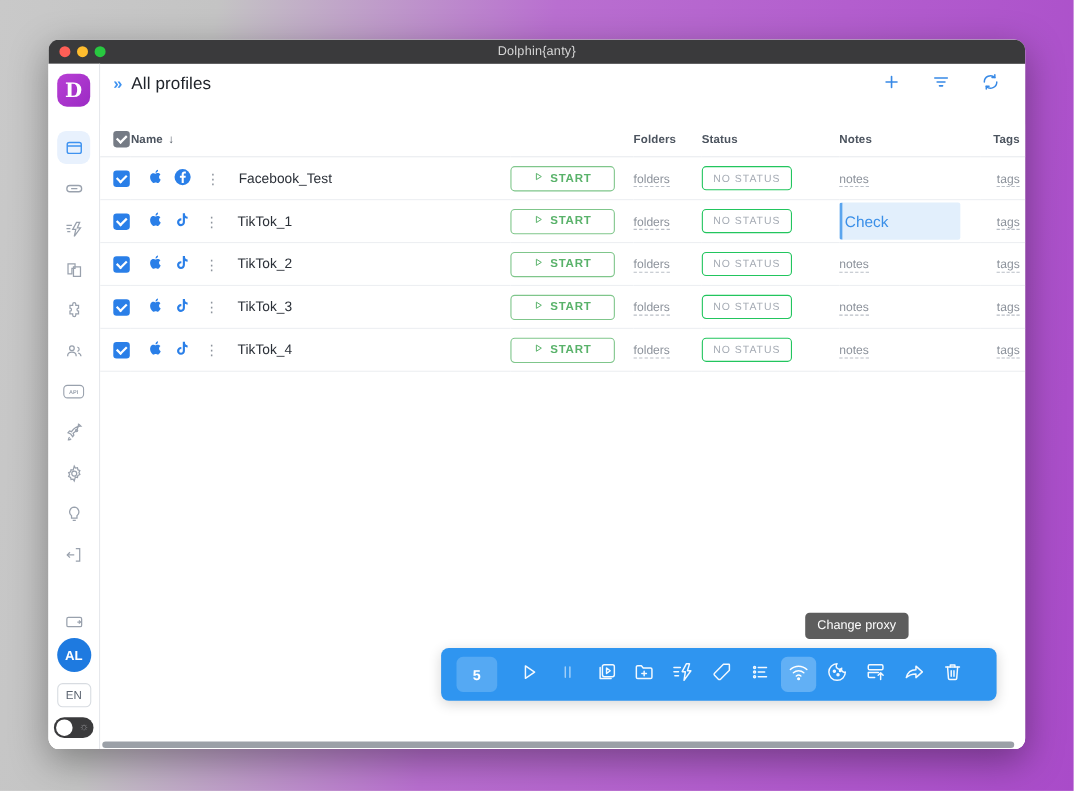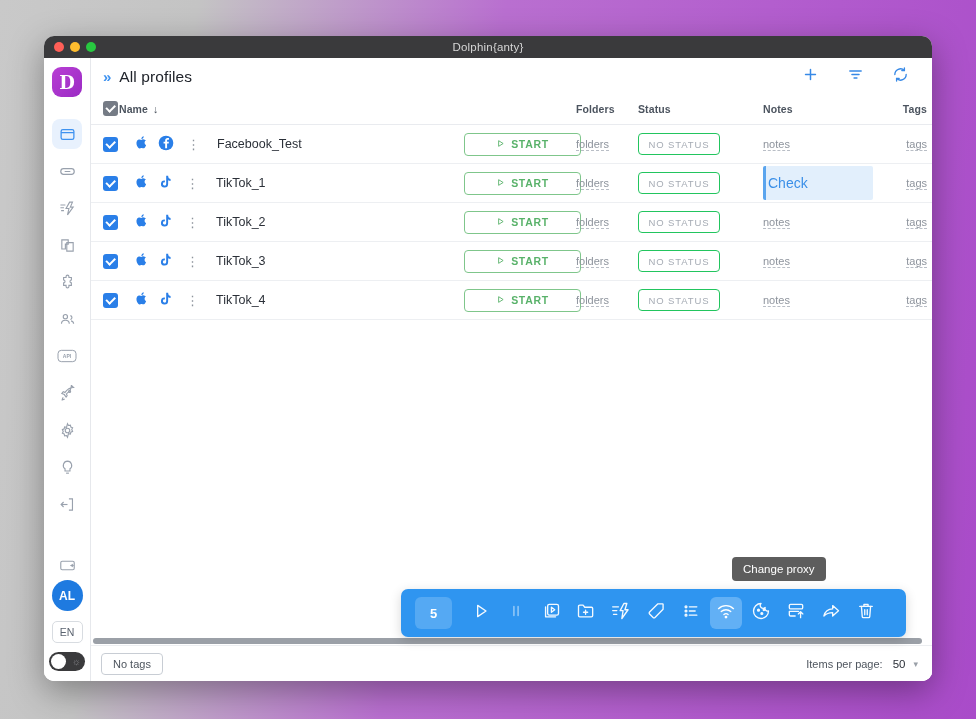--- a/index.html
+++ b/index.html
@@ -83,21 +83,21 @@
     height: 37px; display: flex; align-items: center;
     padding: 0 14px 0 12px; gap: 10px; flex: none;
   }
   #chev { color: #3e92f0; font-size: 15px; font-weight: bold; letter-spacing: -2px; cursor: pointer; }
   #page-title { font-size: 15.5px; font-weight: normal; color: #20242b; letter-spacing: .1px; }
   #header-spacer { flex: 1; }
   .hdr-icon { color: #3789e6; cursor: pointer; display: flex; align-items: center; padding: 0 9px; }
 
   
   #table-wrap { flex: 1; overflow: hidden; position: relative; }
-  table { width: 100%; border-collapse: collapse; table-layout: fixed; }
+  table { width: 100%; border-collapse: collapse; table-layout: fixed; margin-top: 18px; }
   thead th {
     font-size: 10.5px; font-weight: bold; color: #4c545f;
     text-align: left; padding: 6px 0 8px 0; border-bottom: 1px solid #e9ebef;
     background: #fff; letter-spacing: .1px;
   }
   .col-check { width: 28px; padding-left: 12px !important; }
   .col-name { width: 345px; }
   .col-start { width: 112px; }
   .col-folders { width: 62px; }
   .col-status { width: 125px; }
@@ -119,21 +119,21 @@
     transform: rotate(-45deg) translate(1px,-1px);
   }
   .name-cell { display: flex; align-items: center; gap: 0; }
   .plat-icons { display: flex; align-items: center; gap: 9px; margin-left: 16px; color: #2a7fe8; }
   .dots { margin-left: 13px; color: #8d939c; font-size: 13px; letter-spacing: 0; line-height: 1; cursor: pointer; }
   .pname { margin-left: 17px; font-size: 12.5px; color: #2b3038; }
   .hdr-name { display:flex; align-items:center; gap:5px; }
 
   .start-btn {
     display: inline-flex; align-items: center; justify-content: center; gap: 6px;
-    width: 117px; height: 23px; border: 1px solid #7fc68b; border-radius: 4px;
+    width: 95px; height: 23px; border: 1px solid #7fc68b; border-radius: 4px;
     color: #59b26a; font-size: 10.5px; font-weight: bold; letter-spacing: .7px;
     background: #fff; cursor: pointer;
   }
   .dashed { font-size: 11px; color: #8d939c; border-bottom: 1px dashed #b9bec6; cursor: pointer; }
   .status-pill {
     display: inline-flex; align-items: center; justify-content: center;
     width: 82px; height: 22px; border: 1px solid #22c55e; border-radius: 4px;
     color: #a5abb4; font-size: 9.5px; letter-spacing: .9px;
   }
   .note-hl {
@@ -588,23 +588,16 @@
                   <path d="M10.5 10.5v6M13.5 10.5v6"></path>
                 </svg></span>
             </div>
           </div>
       </div>
 
       <div id="scroll-track">
         <div id="scroll-thumb"></div>
       </div>
 
-      <div id="footer">
-        <div id="no-tags">No tags</div>
-        <div id="footer-spacer"></div>
-        <span id="ipp-label">Items per page:</span>
-        <span id="ipp-value">50</span>
-        <span id="ipp-caret">▾</span>
-      </div>
 
     </div>
   </div>
 </div>
 
 </body></html>

